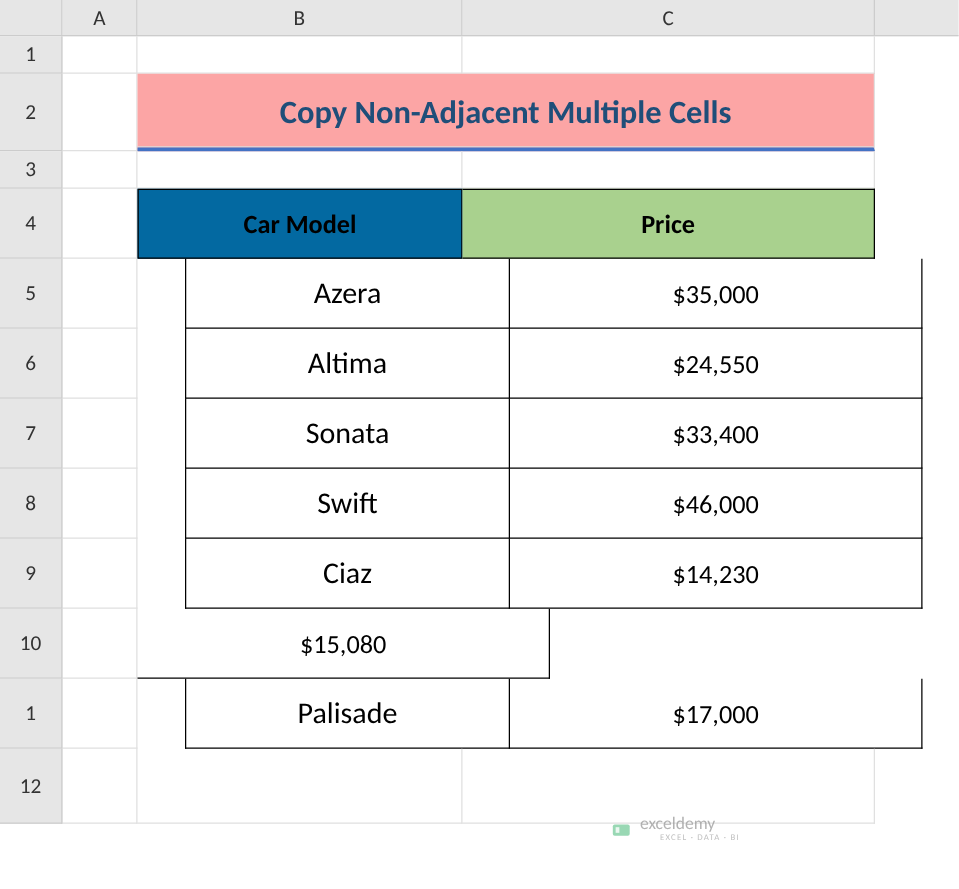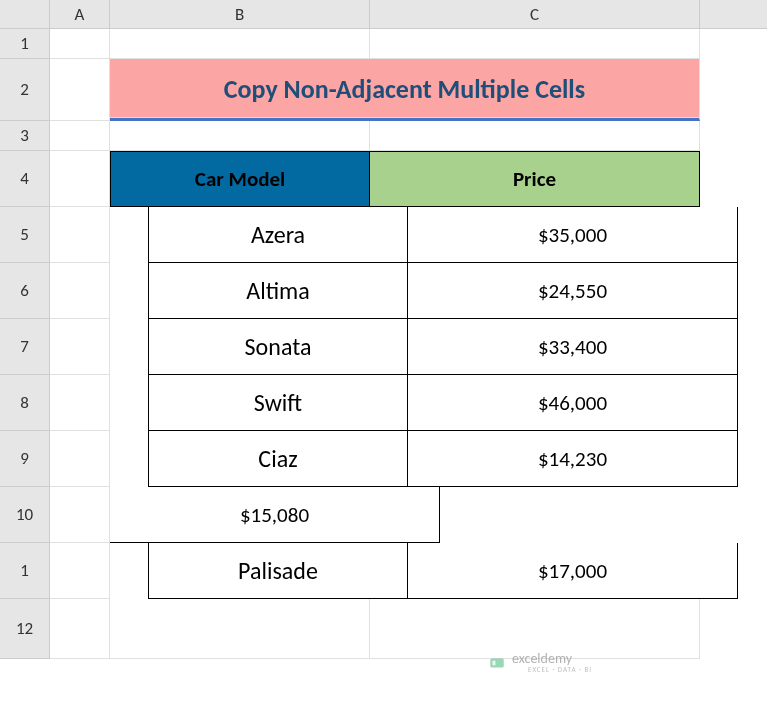--- a/index.html
+++ b/index.html
@@ -137,21 +137,21 @@
       border-left: none;
       font-size: 21px;
       text-align: center;
     }
     
     .watermark {
       position: absolute;
       bottom: 38px;
       right: 175px;
       display: flex;
-      align-items: center;
+      align-items: flex-end;
       gap: 6px;
       opacity: 0.75;
     }
     
     .watermark-icon {
       width: 18px;
       height: 18px;
     }
     
     .watermark-text {

